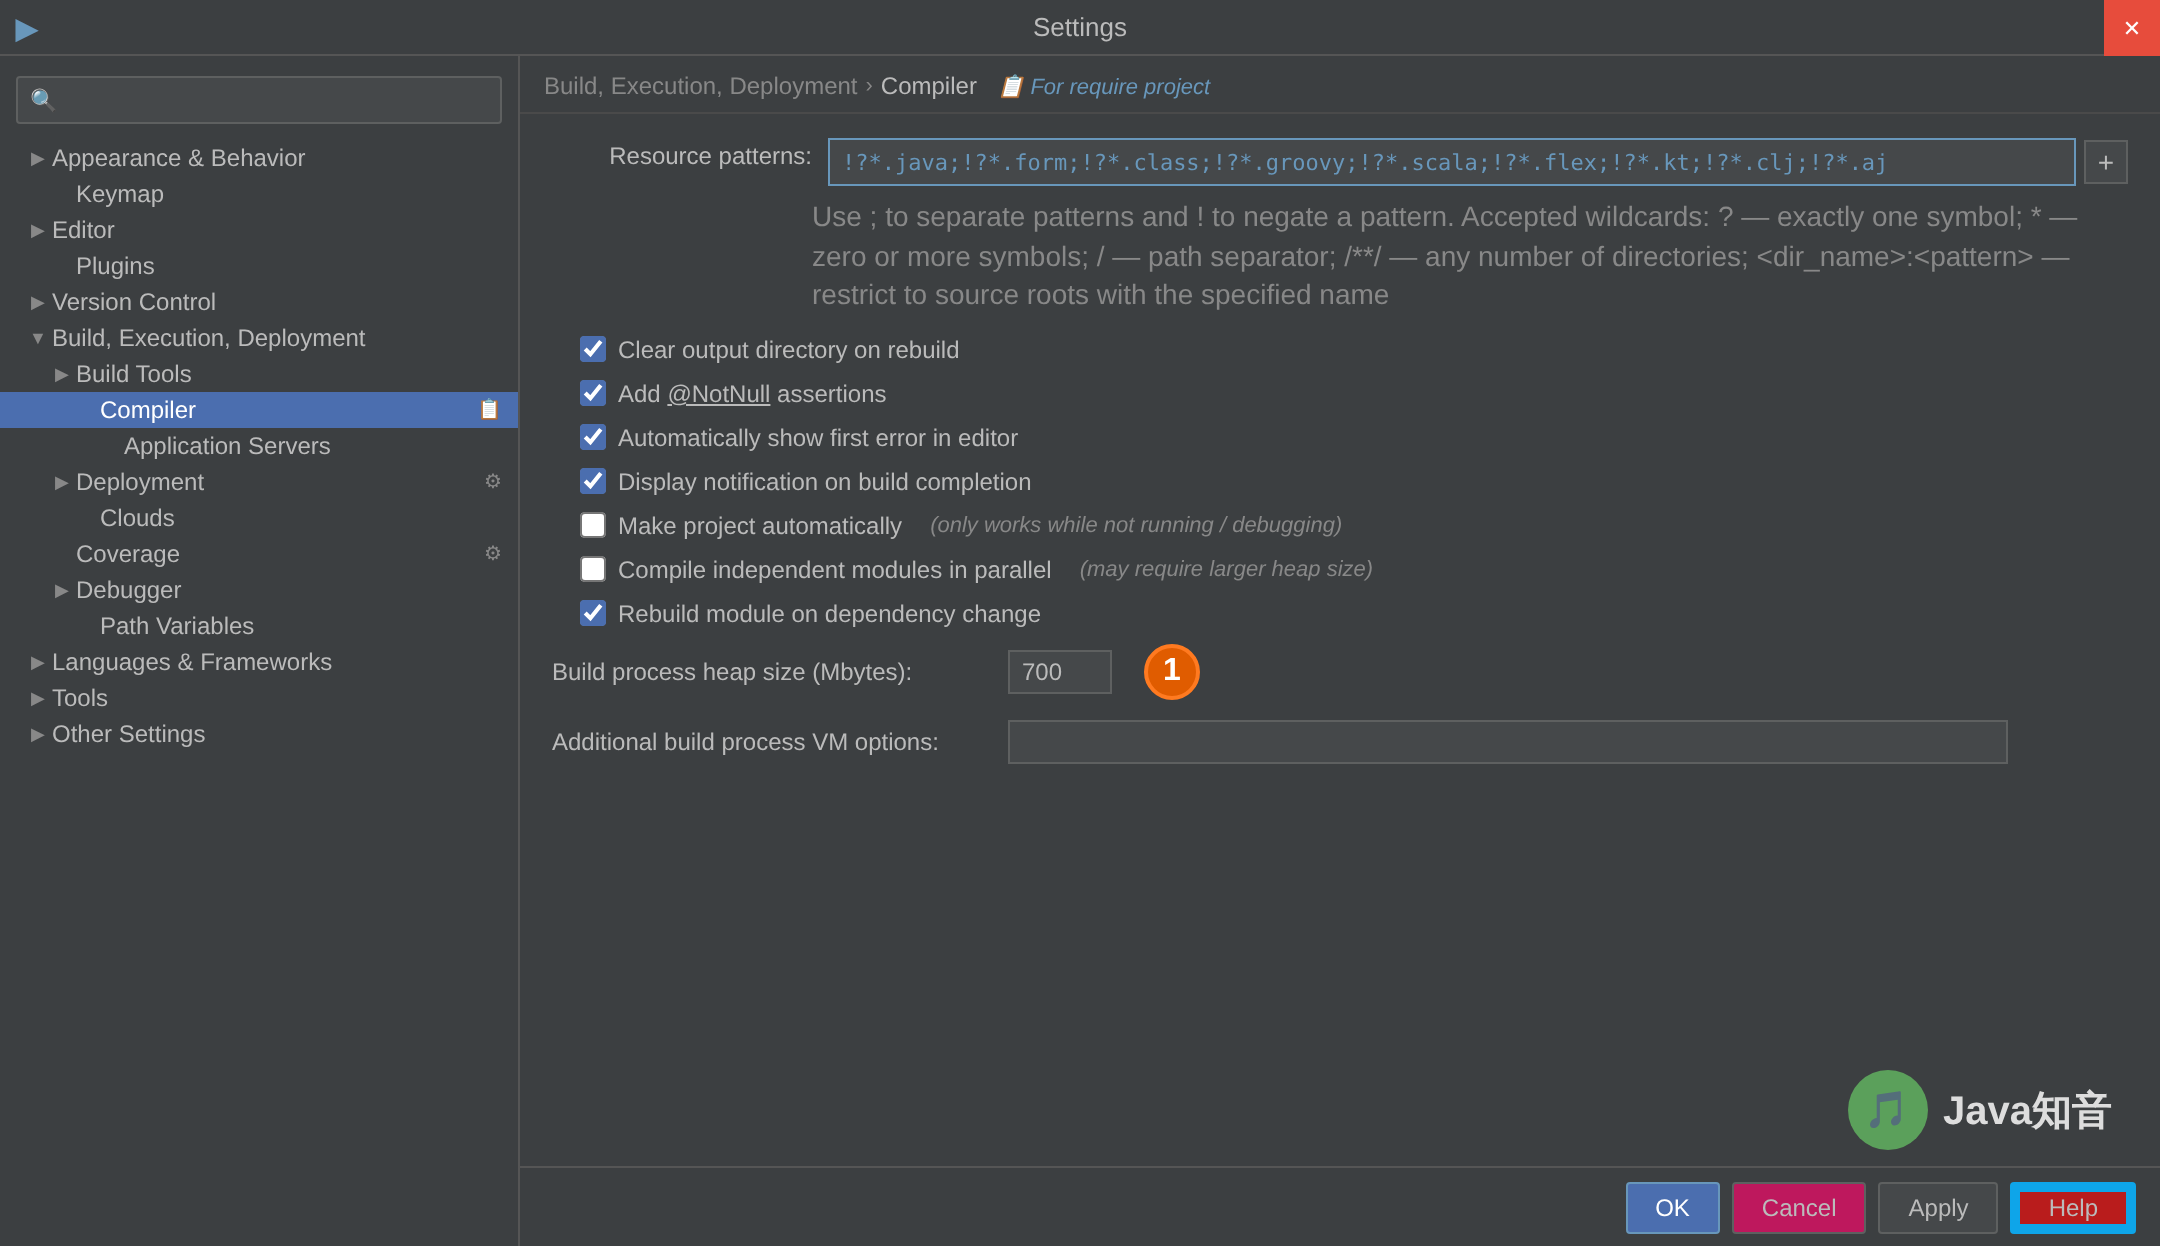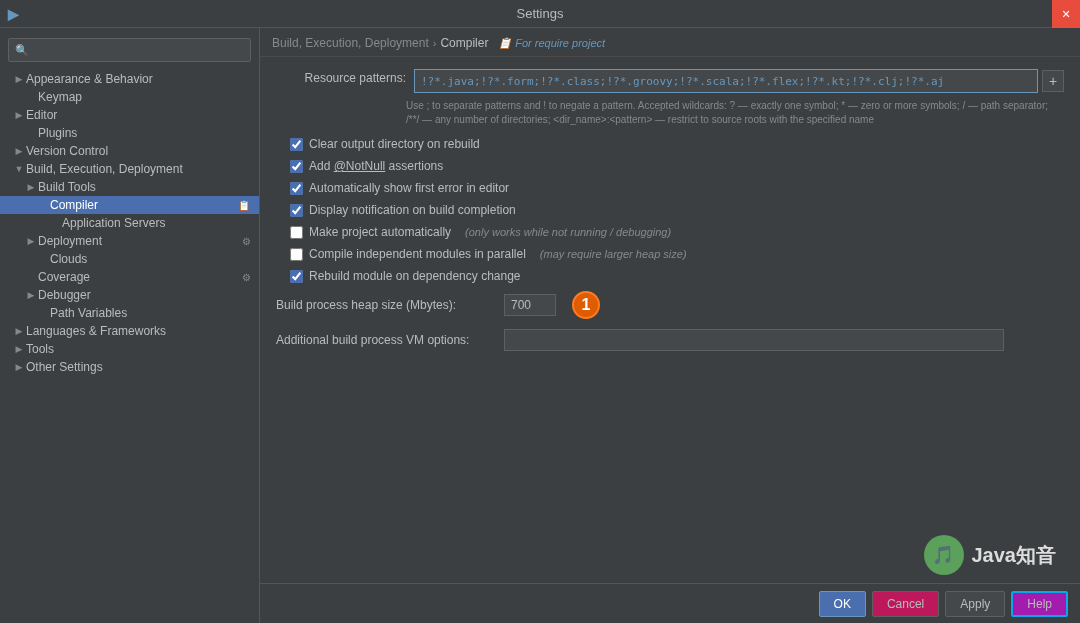--- a/index.html
+++ b/index.html
@@ -228,21 +228,21 @@
       color: #bbbbbb;
       display: flex;
       align-items: center;
       justify-content: center;
       cursor: pointer;
       font-size: 14px;
     }
 
     .hint-text {
       color: #888;
-      font-size: 10px;
+      font-size: 14px;
       line-height: 1.4;
       margin-bottom: 10px;
       padding-left: 0;
     }
 
     .checkbox-row {
       display: flex;
       align-items: center;
       gap: 6px;
       margin-bottom: 8px;
@@ -356,22 +356,22 @@
       color: #bbbbbb;
     }
 
     .btn-apply {
       background: #45484a;
       border: 1px solid #5e6060;
       color: #bbbbbb;
     }
 
     .btn-help {
-      background: #a21caf;
-      border: 2px solid #0ea5e9;
+      background: #b91c1c;
+      border: 5px solid #0ea5e9;
       color: #bbbbbb;
     }
 
     
     .watermark {
       position: absolute;
       bottom: 50px;
       right: 20px;
       display: flex;
       align-items: center;

